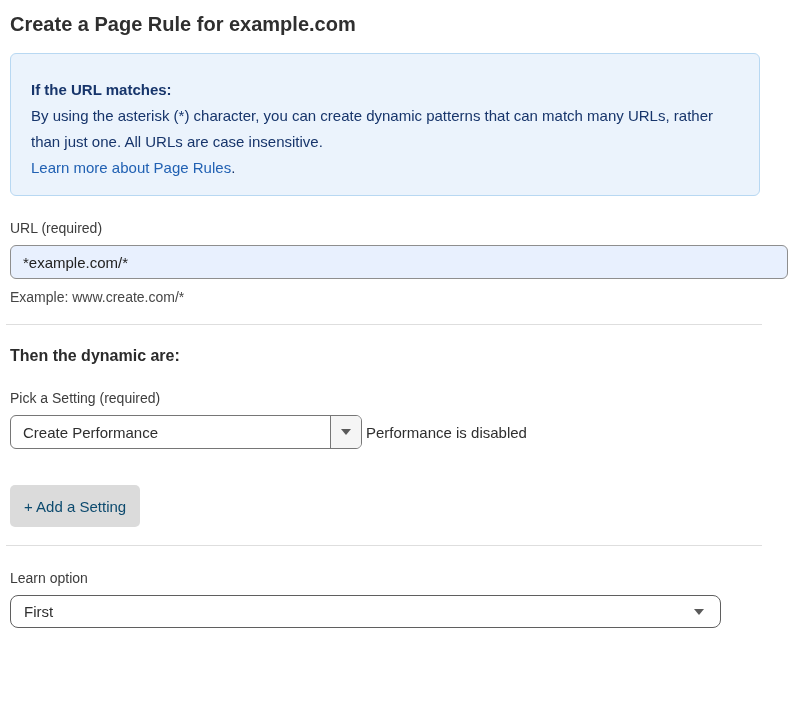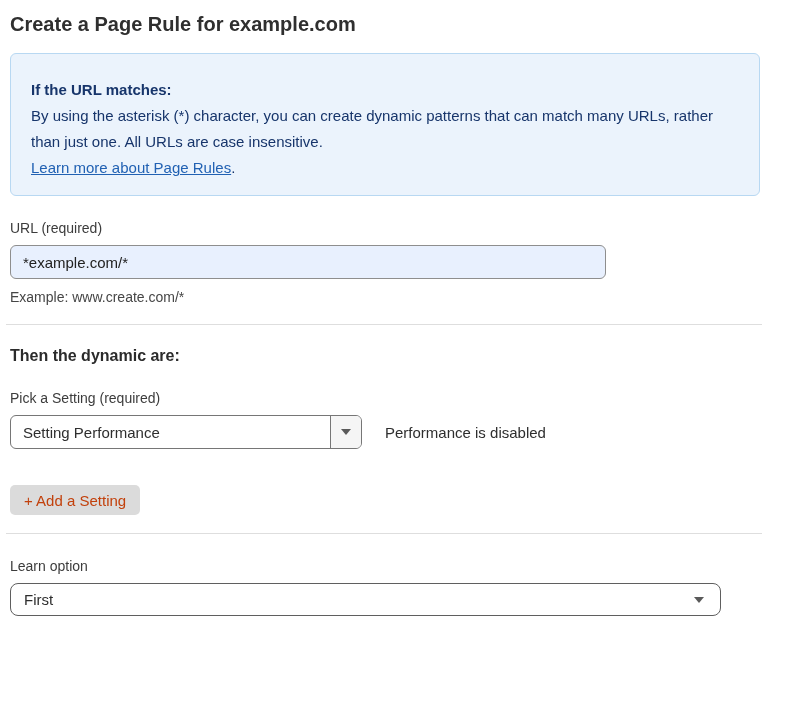--- a/index.html
+++ b/index.html
@@ -26,34 +26,33 @@
     border: 1px solid #b8d8f2;
     border-radius: 6px;
     padding: 23px 20px 14px 20px;
     color: #17356b;
     font-size: 15px;
     line-height: 26px;
   }
   .info-box .info-heading { font-weight: bold; }
   .info-box a.info-link {
     color: #2161b3;
-    text-decoration: underline;
     cursor: pointer;
   }
 
   .field-label {
     margin-top: 23px;
     font-size: 14px;
     color: #3c3c3c;
     line-height: 18px;
   }
 
   .url-input {
     margin-top: 8px;
-    width: 596px;
+    width: 778px;
     height: 34px;
     background: #e8f0fe;
     border: 1px solid #8e8e8e;
     border-radius: 6px;
     padding: 0 12px;
     font-size: 15px;
     color: #222222;
     font-family: "Liberation Sans", "DejaVu Sans", sans-serif;
     outline: none;
   }
@@ -114,34 +113,34 @@
     align-items: center;
     justify-content: center;
   }
   .caret-down {
     width: 0; height: 0;
     border-left: 5px solid transparent;
     border-right: 5px solid transparent;
     border-top: 6px solid #5a5a5a;
   }
   .setting-status {
-    margin-left: 23px;
+    margin-left: 4px;
     font-size: 15px;
     color: #2e2e2e;
   }
 
   .add-setting-btn {
     margin-top: 36px;
-    height: 30px;
+    height: 42px;
     padding: 0 14px;
     background: #dbdbdb;
     border: none;
     border-radius: 5px;
     font-size: 15px;
-    color: #c2410c;
+    color: #0c4a6e;
     font-family: "Liberation Sans", "DejaVu Sans", sans-serif;
     cursor: pointer;
   }
 
   .order-select {
     margin-top: 8px;
     width: 711px;
     height: 33px;
     background: #ffffff;
     border: 1px solid #5f5f5f;
@@ -183,21 +182,21 @@
   <div class="example-text">Example: www.create.com/*</div>
 
   <hr class="divider divider-1">
 
   <div class="section-heading">Then the dynamic are:</div>
 
   <div class="field-label">Pick a Setting (required)</div>
 
   <div class="setting-row">
     <div class="setting-select">
-      <div class="select-value">Setting Performance</div>
+      <div class="select-value">Create Performance</div>
       <div class="select-arrow-seg">
         <span class="caret-down"></span>
       </div>
     </div>
     <div class="setting-status">Performance is disabled</div>
   </div>
 
   <button class="add-setting-btn">+ Add a Setting</button>
 
   <hr class="divider divider-2">

